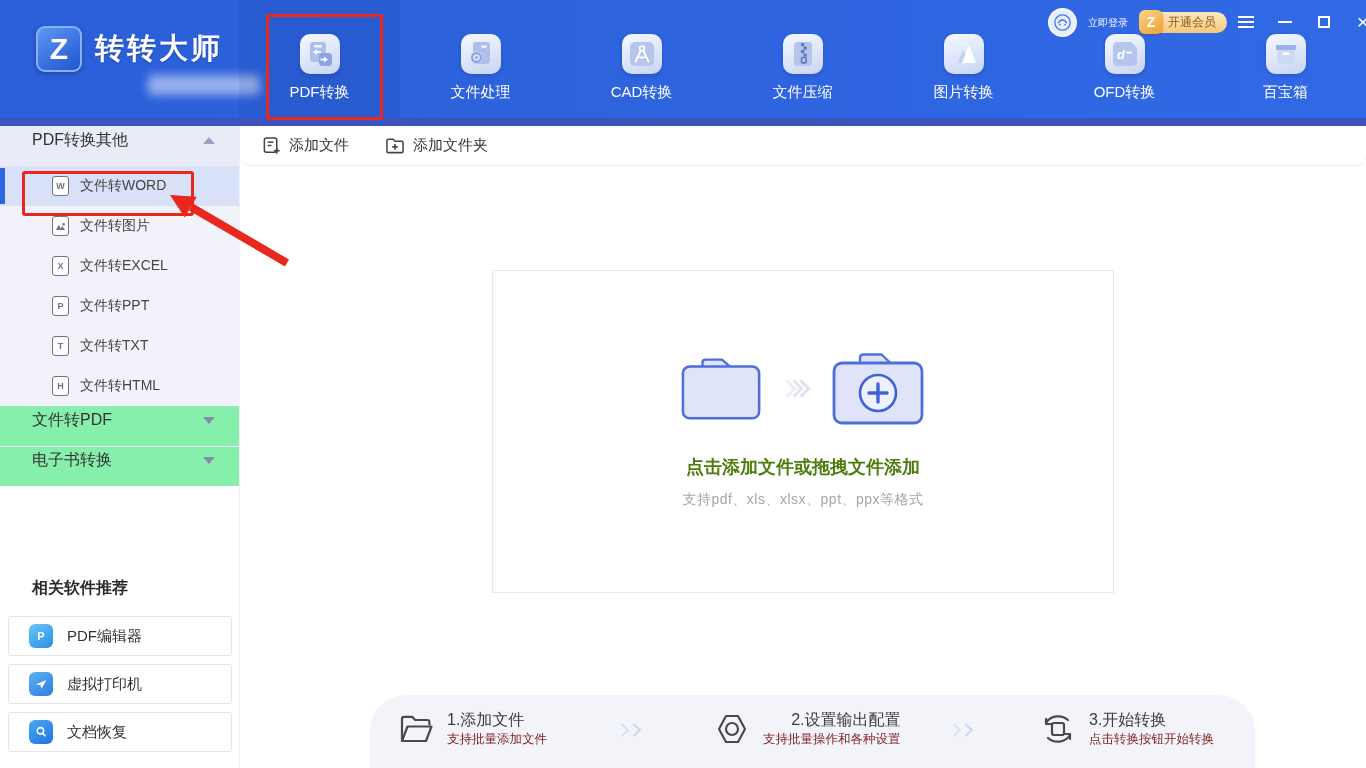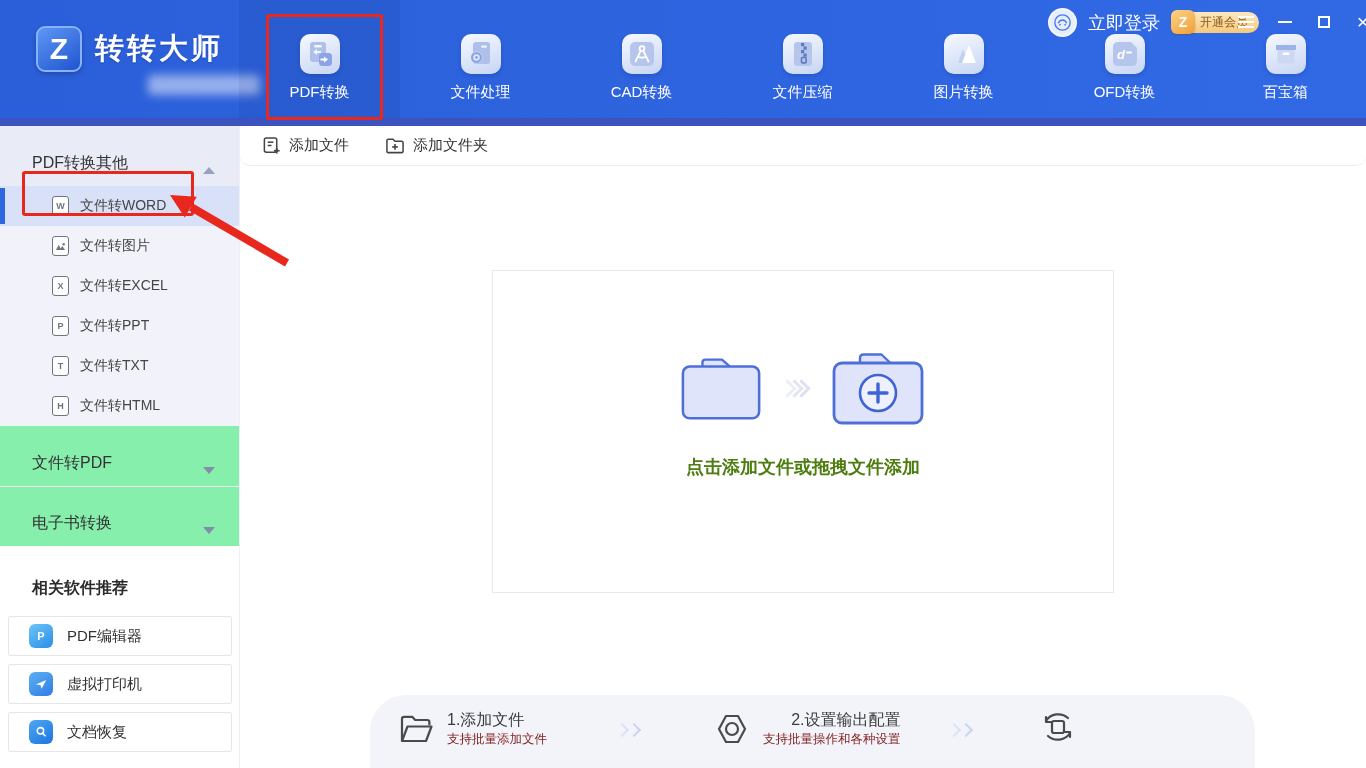--- a/index.html
+++ b/index.html
@@ -26,39 +26,39 @@
   .tab.active { background:rgba(8,16,70,.07); }
   .tab-ico { width:40px; height:40px; border-radius:10px;
     background:linear-gradient(160deg,#f6f9ff 0%,#c7d5f4 100%);
     display:flex; align-items:center; justify-content:center;
     box-shadow:0 2px 4px rgba(10,20,90,.18); }
   .tab-label { margin-top:9px; color:#fff; font-size:15px; }
 
   .user-area { position:absolute; top:8px; left:1048px; display:flex; align-items:center; }
   .avatar { width:29px; height:29px; border-radius:50%; background:#e7eefb;
     border:2px solid rgba(255,255,255,.55); display:flex; align-items:center; justify-content:center; }
-  .login { color:#fff; font-size:18px; margin-left:11px; cursor:pointer; }
+  .login { color:#fff; font-size:10px; margin-left:11px; cursor:pointer; }
   .vip-badge { position:relative; margin-left:14px; height:21px; line-height:21px;
     padding:0 11px 0 26px; border-radius:11px;
     background:linear-gradient(180deg,#fce8c0,#f6c87c); color:#8a5a18; font-size:12px; cursor:pointer; }
   .vip-z { position:absolute; left:-3px; top:-2px; width:24px; height:24px; border-radius:6px;
     background:linear-gradient(145deg,#fdd488,#ee9f36); color:#fff; font-weight:bold; font-size:14px;
     display:flex; align-items:center; justify-content:center; box-shadow:0 1px 2px rgba(120,70,0,.35); }
 
   .win-controls { position:absolute; top:12px; left:1236px; display:flex; align-items:center; gap:19px; }
   .wc { width:20px; height:20px; position:relative; cursor:pointer; display:flex; align-items:center; justify-content:center; }
   .wc-menu span { display:block; width:16px; height:2px; background:#fff; box-shadow:0 5px 0 #fff, 0 10px 0 #fff; margin-top:-10px; }
   .wc-min span { display:block; width:14px; height:2px; background:#fff; }
   .wc-max span { display:block; width:12px; height:12px; border:2px solid #fff; }
   .wc-close { color:#fff; font-size:21px; line-height:20px; }
 
   
   .sidebar { position:absolute; left:0; top:126px; width:240px; height:642px; background:#fff;
     border-right:1px solid #eef0f6; }
-  .sec-header { height:60px; display:flex; align-items:flex-end; padding:0 24px 12px 32px;
+  .sec-header { height:40px; display:flex; align-items:center; padding:0 24px 12px 32px;
     font-size:16px; color:#333; cursor:pointer; }
   .sec-header .grow { flex:1; }
   .sec-1 { background:#e9ebf6; }
   .sec-collapsed { background:#86efac; }
   .sec-collapsed + .sec-collapsed { border-top:1px solid #eceef7; }
   .tri-up { width:0; height:0; border-left:6px solid transparent; border-right:6px solid transparent;
     border-bottom:7px solid #98a1bf; }
   .tri-down { width:0; height:0; border-left:6px solid transparent; border-right:6px solid transparent;
     border-top:7px solid #848da8; }
   .side-items { background:#f2f3fa; }
@@ -351,20 +351,21 @@
       </div>
       <svg width="98" height="78" viewBox="0 0 98 78">
         <path d="M30,15 v-6 q0-3.5 3.5-3.5 h18 l10,9.5 z" fill="#dfe4fb" stroke="#4f6fd8" stroke-width="2.4" stroke-linejoin="round"></path>
         <rect x="4" y="14" width="88" height="60" rx="8" fill="#dfe4fb" stroke="#4f6fd8" stroke-width="2.8"></rect>
         <circle cx="48" cy="44" r="18" fill="#eef1fd" stroke="#3f63d6" stroke-width="2.6"></circle>
         <line x1="48" y1="35" x2="48" y2="53" stroke="#3f63d6" stroke-width="3.4" stroke-linecap="round"></line>
         <line x1="39" y1="44" x2="57" y2="44" stroke="#3f63d6" stroke-width="3.4" stroke-linecap="round"></line>
       </svg>
     </div>
     <div class="dz-title">点击添加文件或拖拽文件添加</div>
+    <div class="dz-sub">支持pdf、xls、xlsx、ppt、ppx等格式</div>
   </div>
 
   <div class="steps-band">
     <div class="step" style="left:28px;">
       <svg width="36" height="34" viewBox="0 0 36 34">
         <path d="M4,29 V7 q0-2.2 2.2-2.2 h8 l3,3.2 h12 q2.2,0 2.2,2.2 v3" fill="none" stroke="#4a4a4a" stroke-width="2.2" stroke-linejoin="round"></path>
         <path d="M4,29 L9.5,14.5 h24 L28,29 z" fill="none" stroke="#4a4a4a" stroke-width="2.2" stroke-linejoin="round"></path>
       </svg>
       <div class="step-texts">
         <div class="step-title">1.添加文件</div>
@@ -388,20 +389,24 @@
     <div class="band-chev" style="left:577px;">
       <span class="bchev"></span>
         <span class="bchev"></span>
     </div>
     <div class="step" style="left:670px;">
       <svg width="36" height="34" viewBox="0 0 36 34">
         <rect x="12" y="11" width="12" height="12" rx="2" fill="none" stroke="#4a4a4a" stroke-width="2.2"></rect>
         <path d="M28,8 a14,13 0 0 0 -22,3 M6,7 v5 h5" fill="none" stroke="#4a4a4a" stroke-width="2.2" stroke-linecap="round" stroke-linejoin="round"></path>
         <path d="M8,26 a14,13 0 0 0 22,-3 M30,27 v-5 h-5" fill="none" stroke="#4a4a4a" stroke-width="2.2" stroke-linecap="round" stroke-linejoin="round"></path>
       </svg>
+      <div class="step-texts">
+        <div class="step-title">3.开始转换</div>
+        <div class="step-desc">点击转换按钮开始转换</div>
+      </div>
     </div>
   </div>
 </div>
 
 <div class="anno-box-tab"></div>
 <div class="anno-box-item"></div>
 <svg class="anno-arrow" width="1366" height="768" viewBox="0 0 1366 768">
   <line x1="287" y1="263" x2="191" y2="207" stroke="#e8281d" stroke-width="8"></line>
   <polygon points="170,195 196.8,196.7 184.7,217.4" fill="#e8281d"></polygon>
 </svg>

